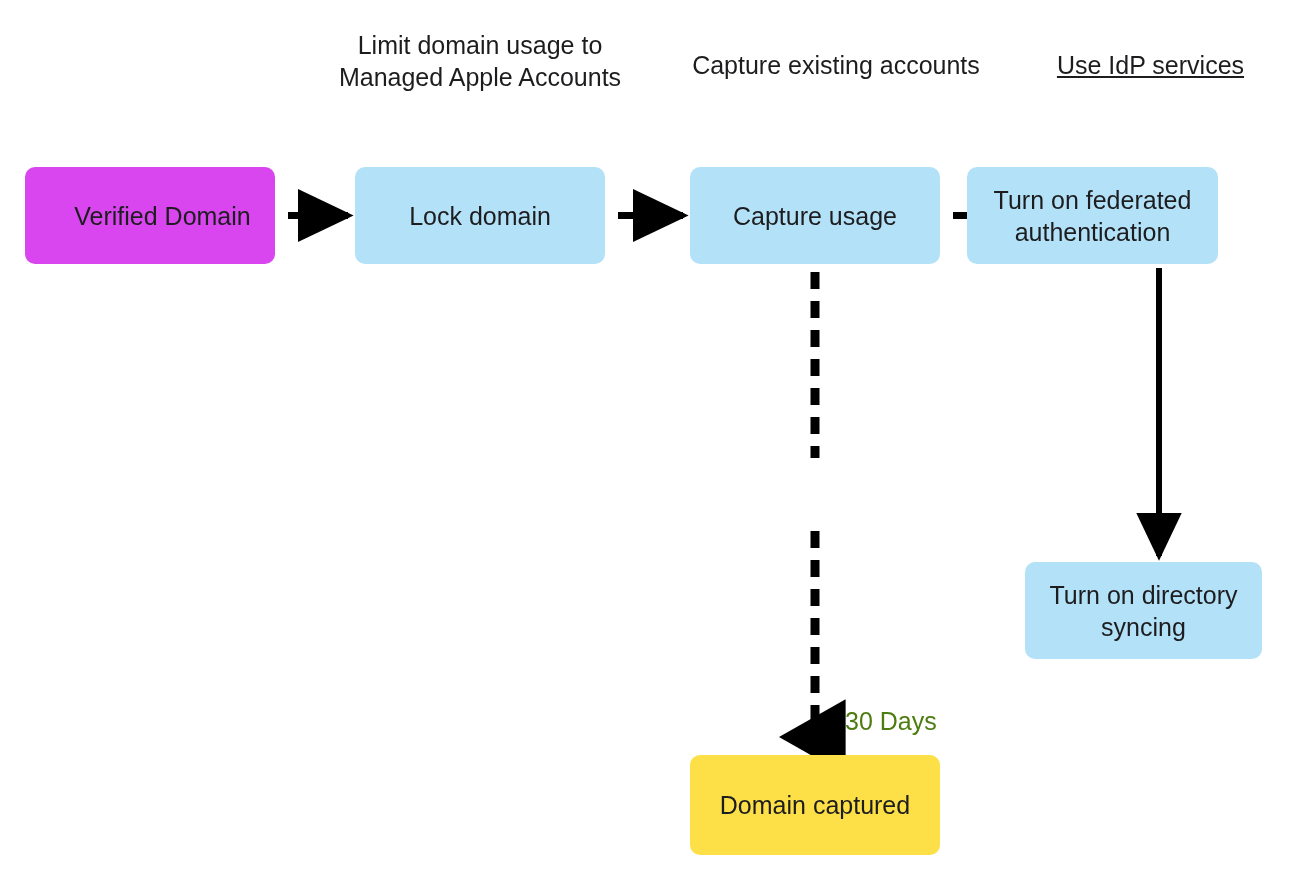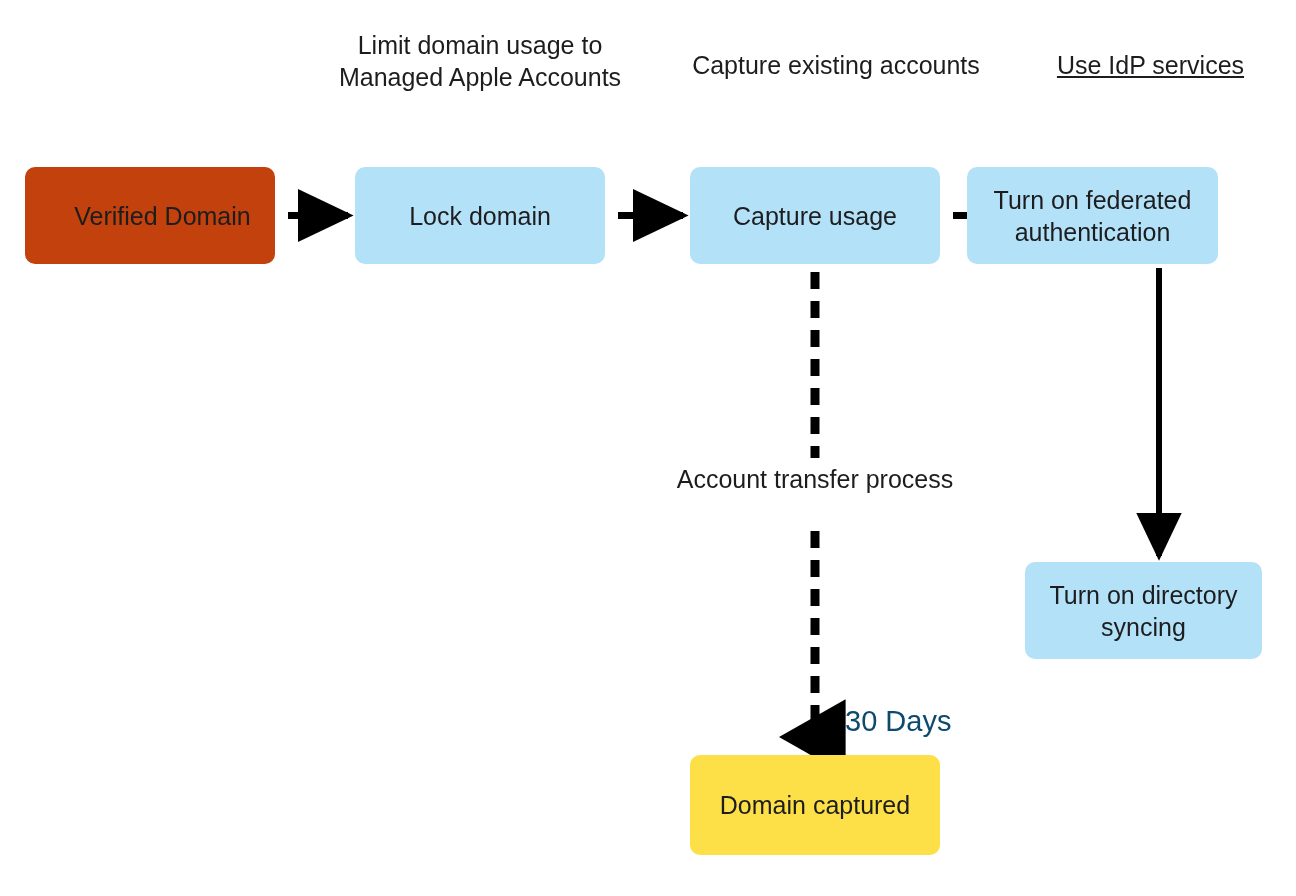--- a/index.html
+++ b/index.html
@@ -44,23 +44,23 @@
   .caption {
     position: absolute;
     text-align: center;
     font-size: 25px;
     line-height: 32px;
     color: #1d1d1f;
     box-sizing: border-box;
   }
   .edge-label {
     position: absolute;
-    font-size: 29px;
+    font-size: 25px;
     line-height: 32px;
-    color: #0c4a6e;
+    color: #4d7c0f;
     white-space: nowrap;
   }
 
   
   #node-verified-domain      { left: 25px;   top: 167px; width: 250px; height: 97px; }
   #node-lock-domain          { left: 355px;  top: 167px; width: 250px; height: 97px; }
   #node-capture-domain       { left: 690px;  top: 167px; width: 250px; height: 97px; }
   #node-federated-auth       { left: 967px; top: 167px; width: 251px; height: 97px; }
   #node-directory-syncing    { left: 1025px; top: 562px; width: 237px; height: 97px; }
   #node-domain-captured      { left: 690px;  top: 755px; width: 250px; height: 100px; }
@@ -101,25 +101,24 @@
 
     <line x1="815" y1="531" x2="815" y2="737" stroke="#000000" stroke-width="9" stroke-dasharray="17 12" marker-end="url(#arrow-dashed)"></line>
   </svg>
 
   <div class="caption" id="caption-lock-domain">Limit domain usage to Managed Apple Accounts</div>
 
   <div class="caption" id="caption-capture-domain">Capture existing accounts</div>
 
   <div class="caption" id="caption-federated-auth">Use IdP services</div>
 
-  <div class="caption" id="caption-account-transfer">Account transfer process</div>
 
   <div class="edge-label" id="label-30-days">30 Days</div>
 
-  <div class="node" id="node-verified-domain" style="background-color: #c2410c; padding-left: 35px;">Verified Domain</div>
+  <div class="node" id="node-verified-domain" style="background-color: #d946ef; padding-left: 35px;">Verified Domain</div>
 
   <div class="node" id="node-lock-domain" style="background-color: rgb(179, 226, 248);">Lock domain</div>
 
   <div class="node" id="node-capture-domain" style="background-color: rgb(179, 226, 248);">Capture usage</div>
 
   <div class="node" id="node-federated-auth" style="background-color: rgb(179, 226, 248);">Turn on federated authentication</div>
 
   <div class="node" id="node-directory-syncing" style="background-color: rgb(179, 226, 248);">Turn on directory syncing</div>
 
   <div class="node" id="node-domain-captured" style="background-color: #fde047;">Domain captured</div>

